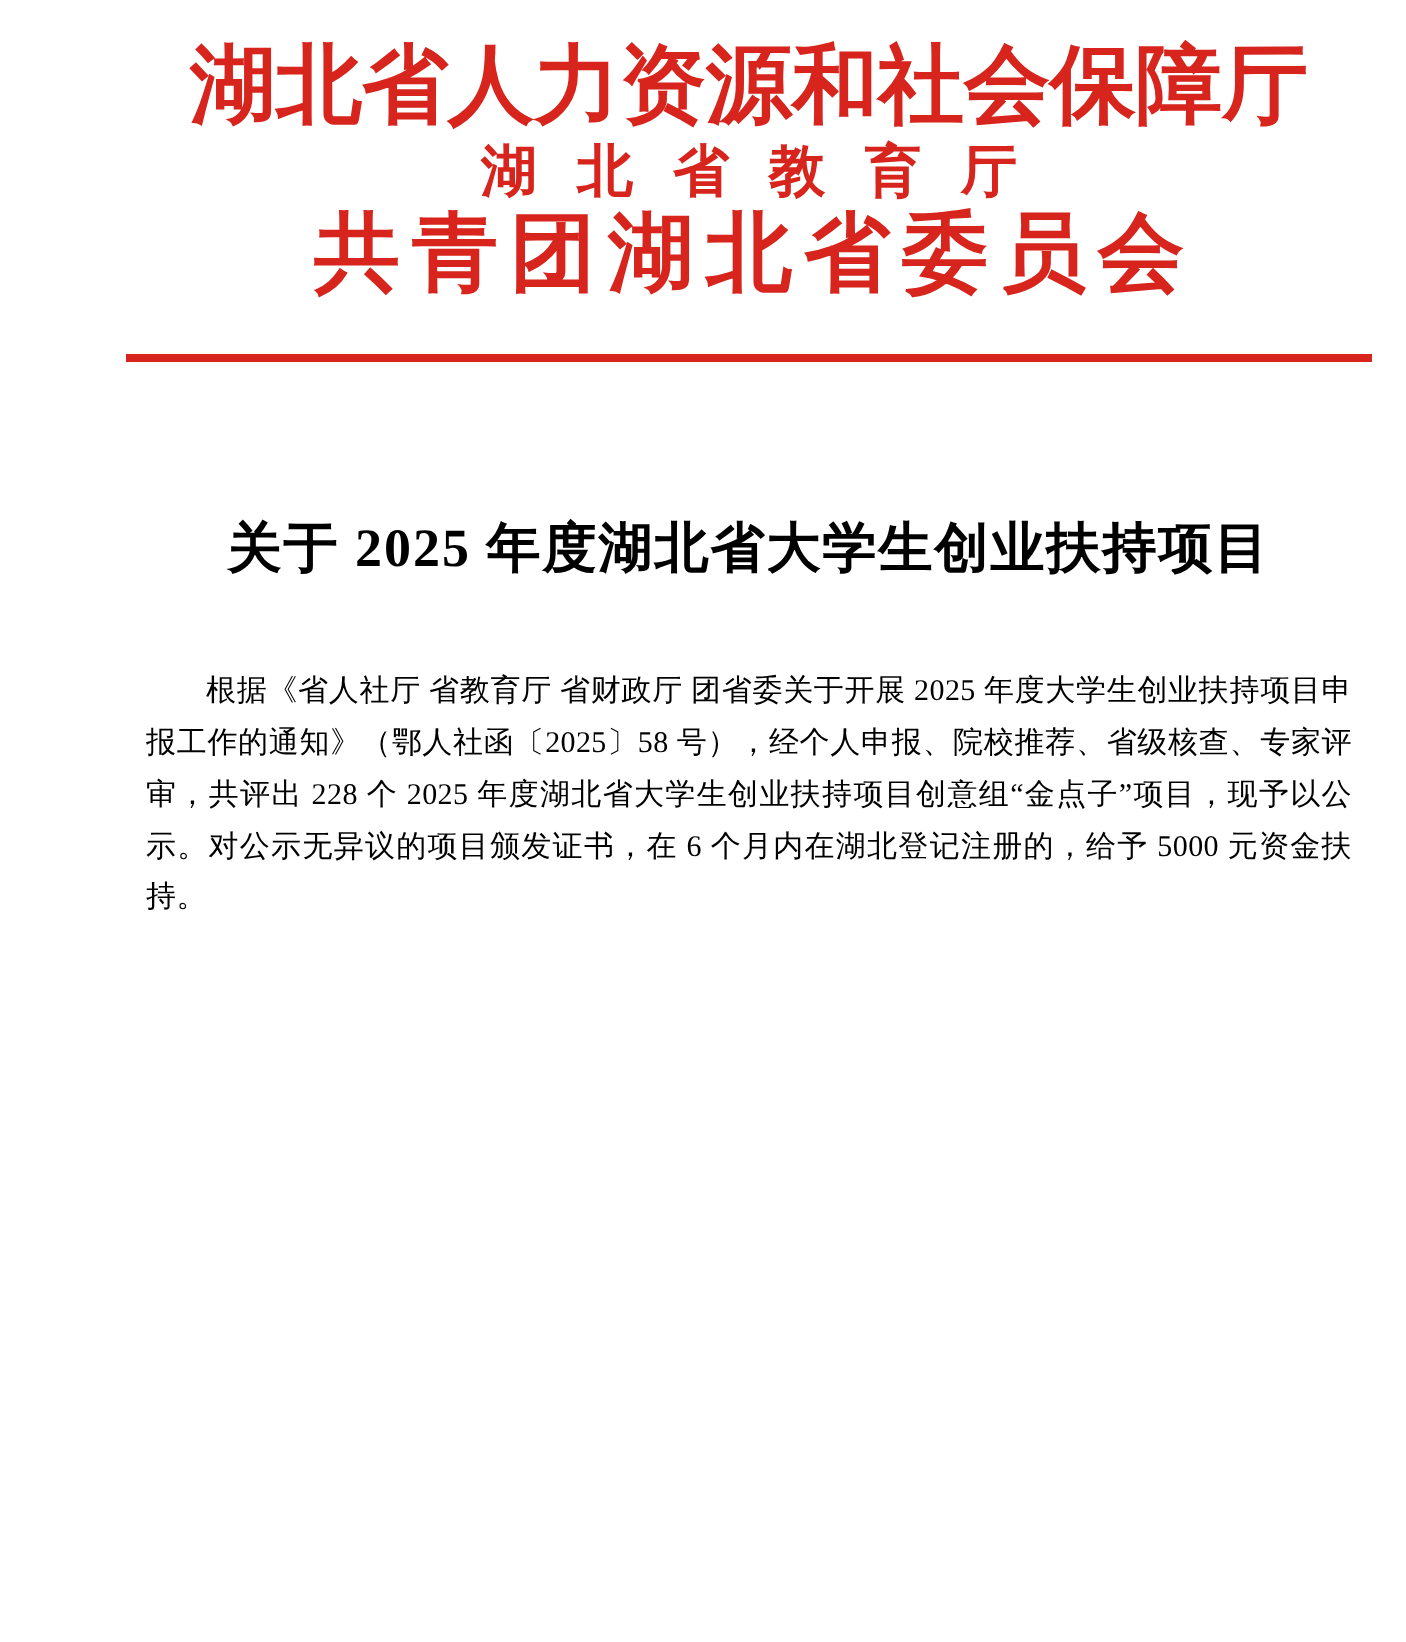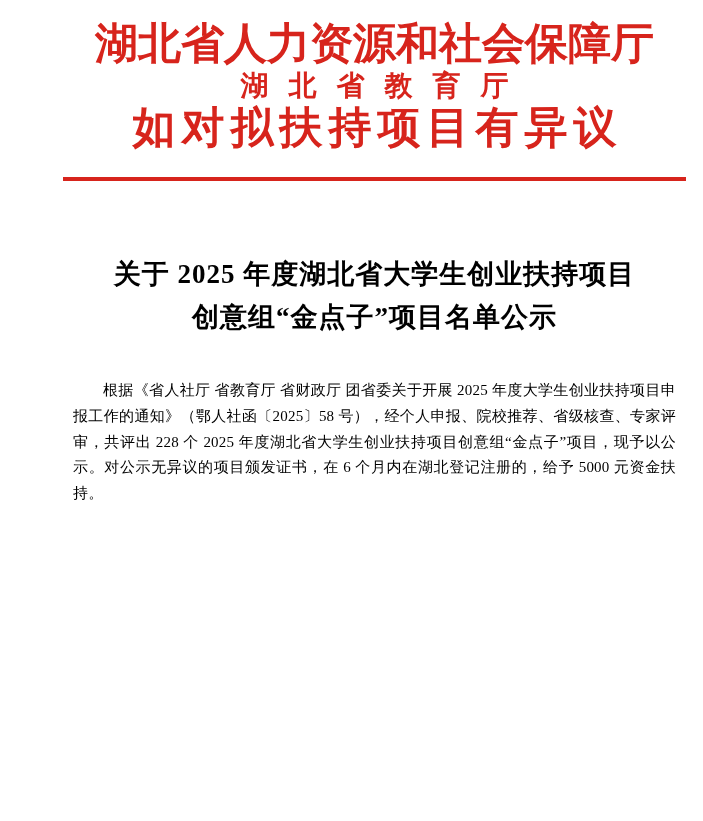--- a/index.html
+++ b/index.html
@@ -85,26 +85,25 @@
   }
 </style>
 </head>
 <body>
 
 <div class="page">
 
   <div class="letterhead">
     <div class="lh-line l1">湖北省人力资源和社会保障厅</div>
     <div class="lh-line l2">湖北省教育厅</div>
-    <div class="lh-line l3">如对拟扶持项目有异议</div>
+    <div class="lh-line l3">共青团湖北省委员会</div>
     <div class="red-rule"></div>
   </div>
 
   <div class="doc-title">
     <span class="t-line">关于 2025 年度湖北省大学生创业扶持项目</span>
-    <span class="t-line">创意组“金点子”项目名单公示</span>
   </div>
 
   <div class="body-text">
     <p>根据《省人社厅 省教育厅 省财政厅 团省委关于开展 2025 年度大学生创业扶持项目申报工作的通知》（鄂人社函〔2025〕58 号），经个人申报、院校推荐、省级核查、专家评审，共评出 228 个 2025 年度湖北省大学生创业扶持项目创意组“金点子”项目，现予以公示。对公示无异议的项目颁发证书，在 6 个月内在湖北登记注册的，给予 5000 元资金扶持。</p>
   </div>
 
 </div>
 
 </body></html>

